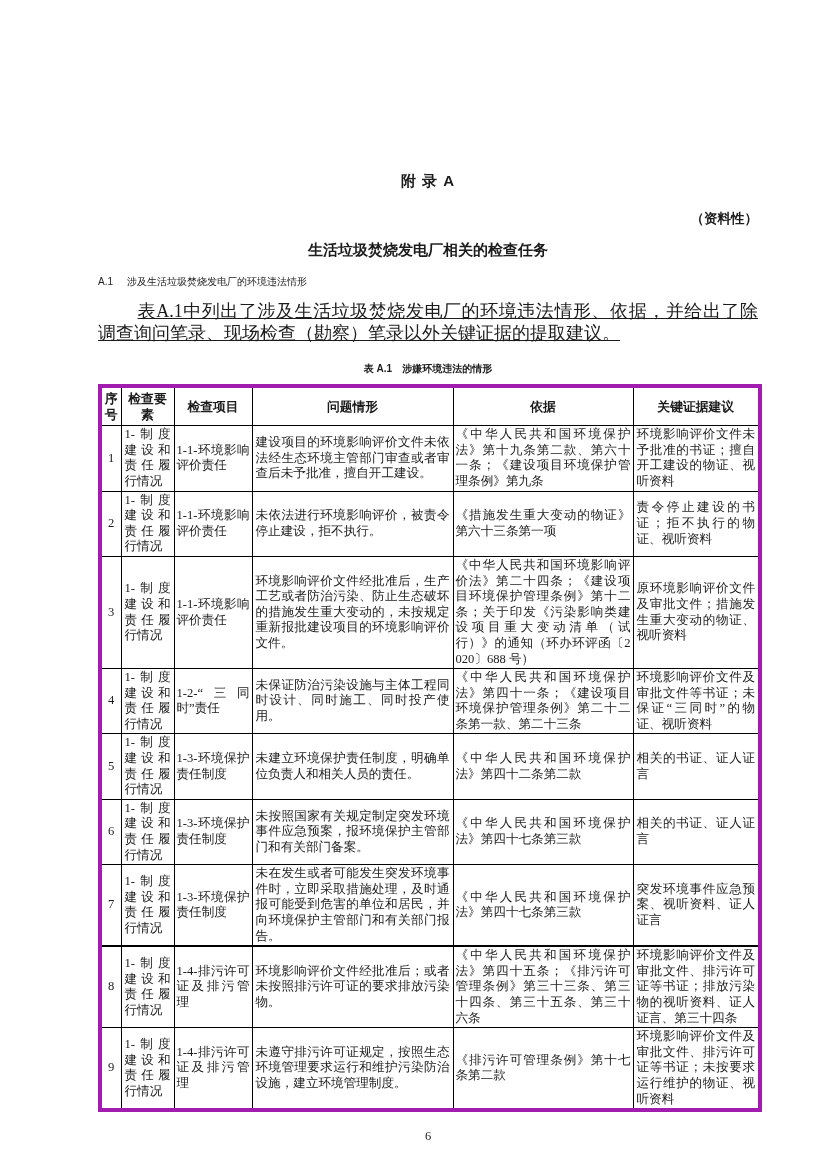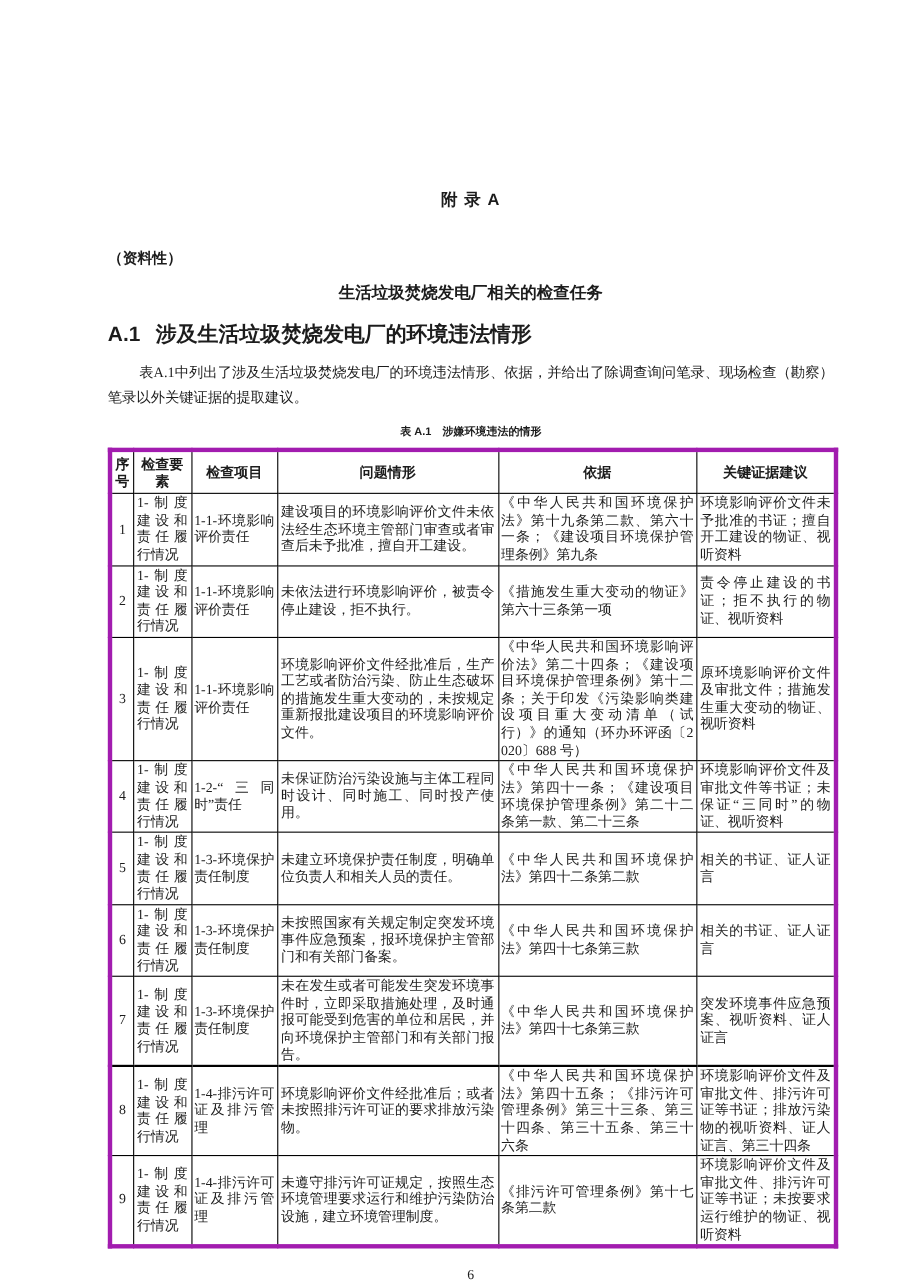--- a/index.html
+++ b/index.html
@@ -18,46 +18,47 @@
   }
   .appendix-label {
     margin-top: 172px;
     text-align: center;
     font-family: "Liberation Sans", "DejaVu Sans", sans-serif;
     font-weight: bold;
     font-size: 15px;
     letter-spacing: 1px;
   }
   .appendix-type {
-    margin-top: 35px;
-    text-align: left;
+    margin-top: 19px;
+    text-align: right;
     font-family: "Liberation Sans", "DejaVu Sans", sans-serif;
     font-weight: bold;
     font-size: 13.5px;
   }
   .doc-title {
     margin-top: 13px;
     text-align: center;
     font-family: "Liberation Sans", "DejaVu Sans", sans-serif;
     font-weight: bold;
     font-size: 15px;
   }
   .section-heading {
     margin-top: 15px;
     font-family: "Liberation Sans", "DejaVu Sans", sans-serif;
-    font-weight: bold;
-    font-size: 19px;
+    font-weight: normal;
+    font-size: 10px;
   }
   .section-heading .sec-no { margin-right: 14px; }
   .intro {
     margin-top: 11px;
-    font-size: 13px;
+    font-size: 18px;
     line-height: 22px;
     text-indent: 2.2em;
     text-align: justify;
+    text-decoration: underline;
   }
   .table-caption {
     margin-top: 9px;
     text-align: center;
     font-family: "Liberation Sans", "DejaVu Sans", sans-serif;
     font-weight: bold;
     font-size: 10px;
   }
   .table-caption .cap-no { margin-right: 10px; }
   table.violations {

